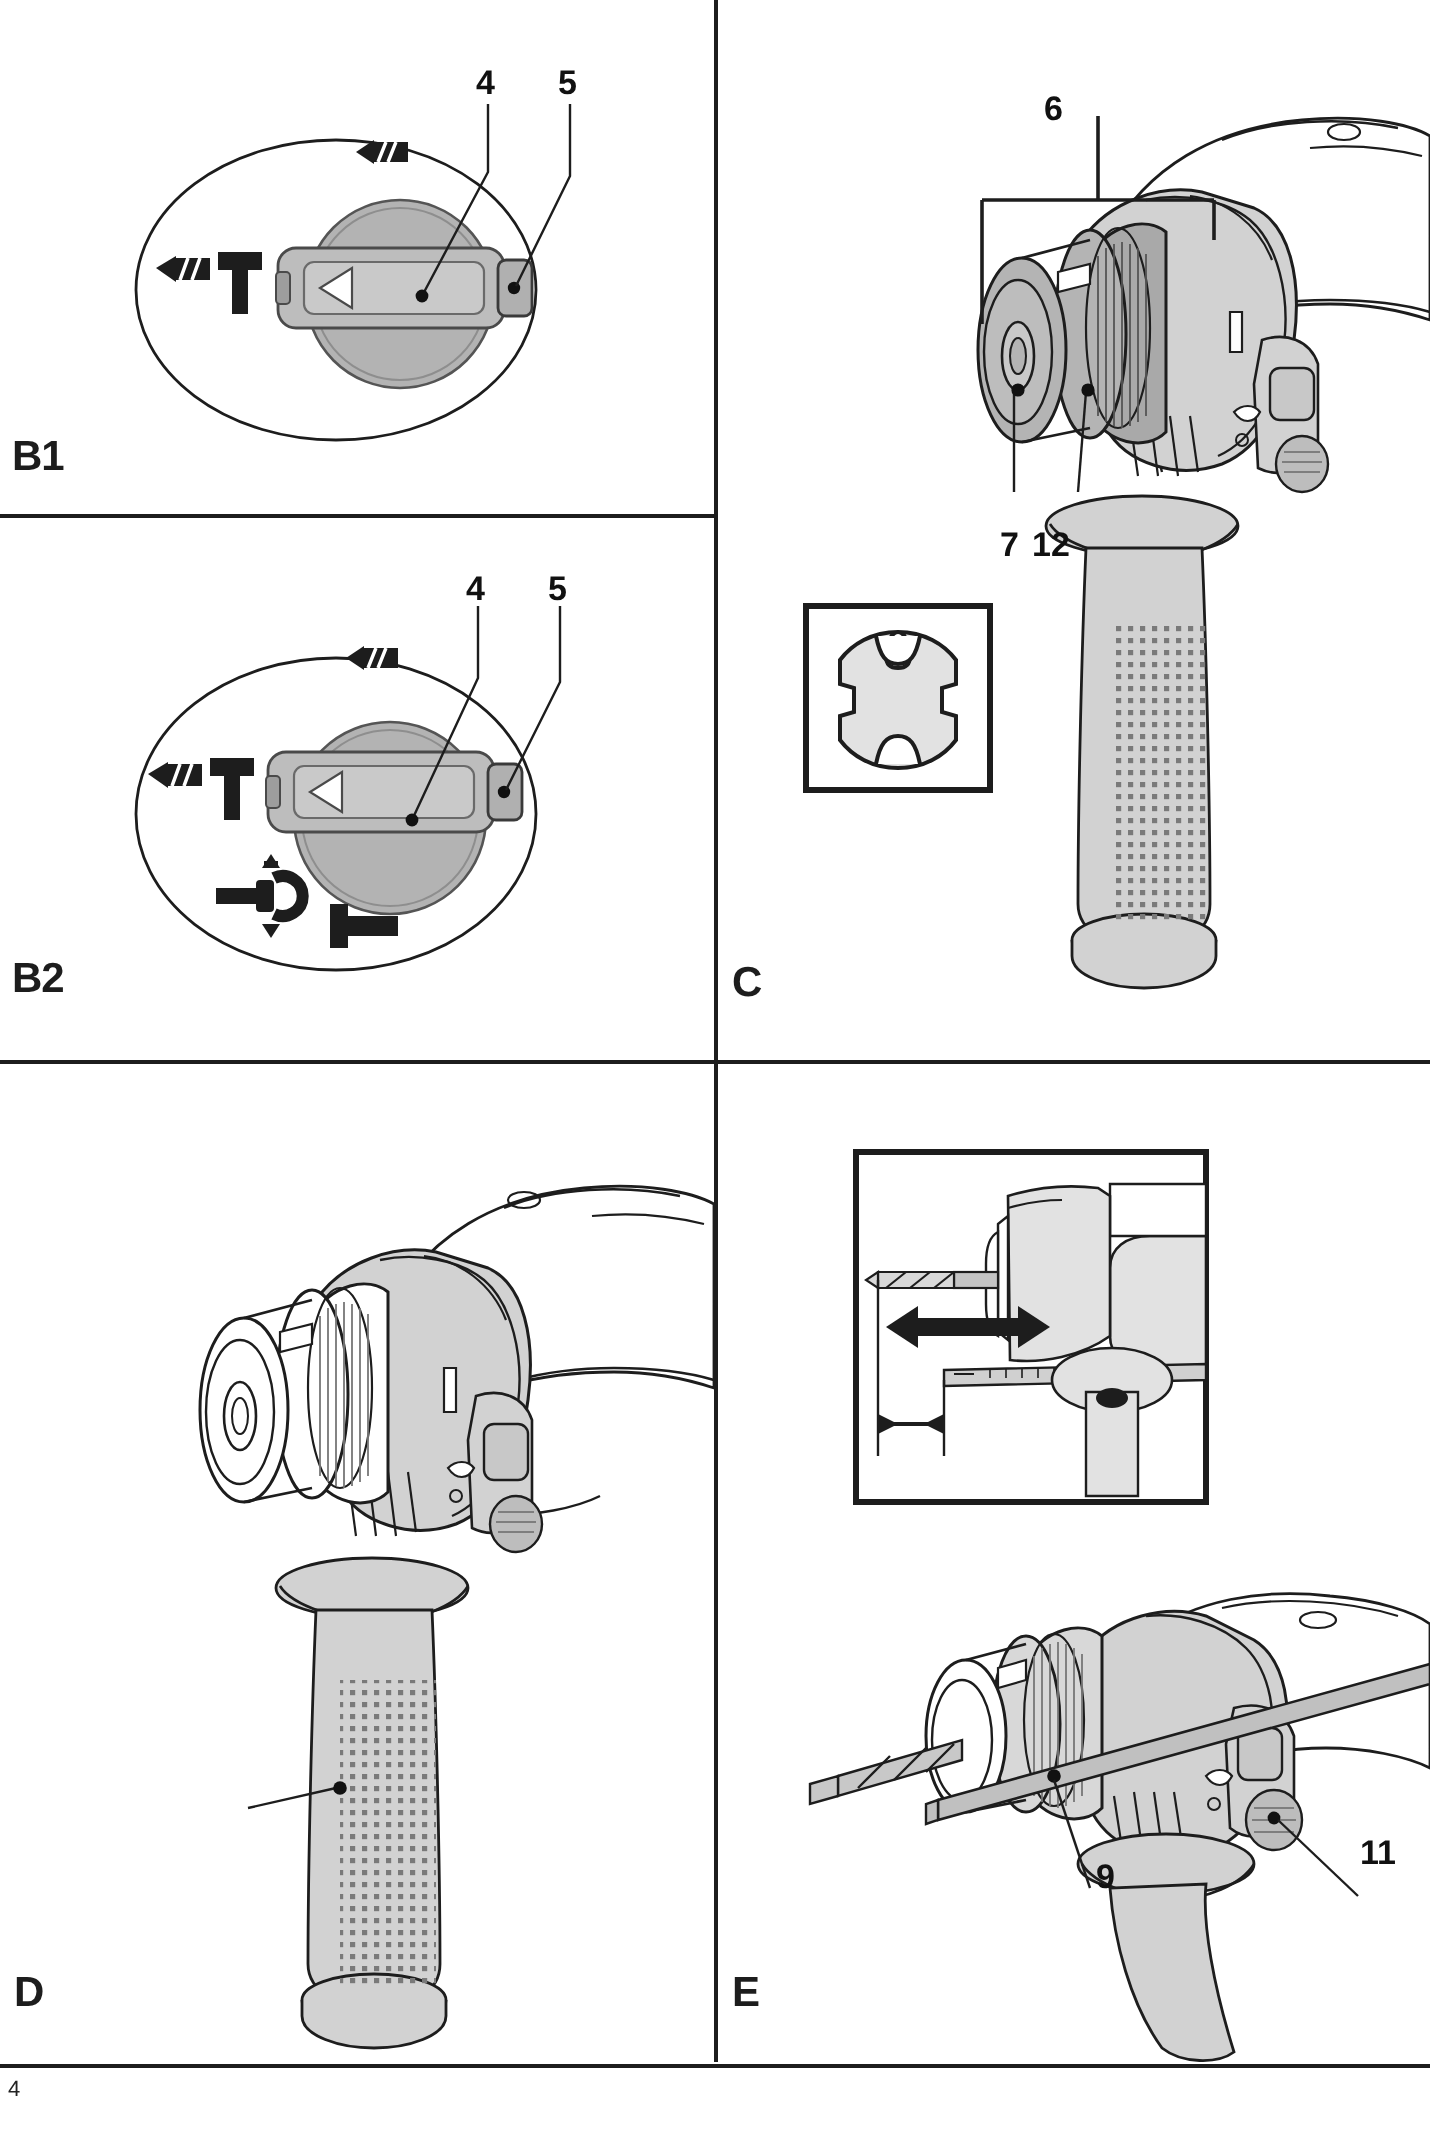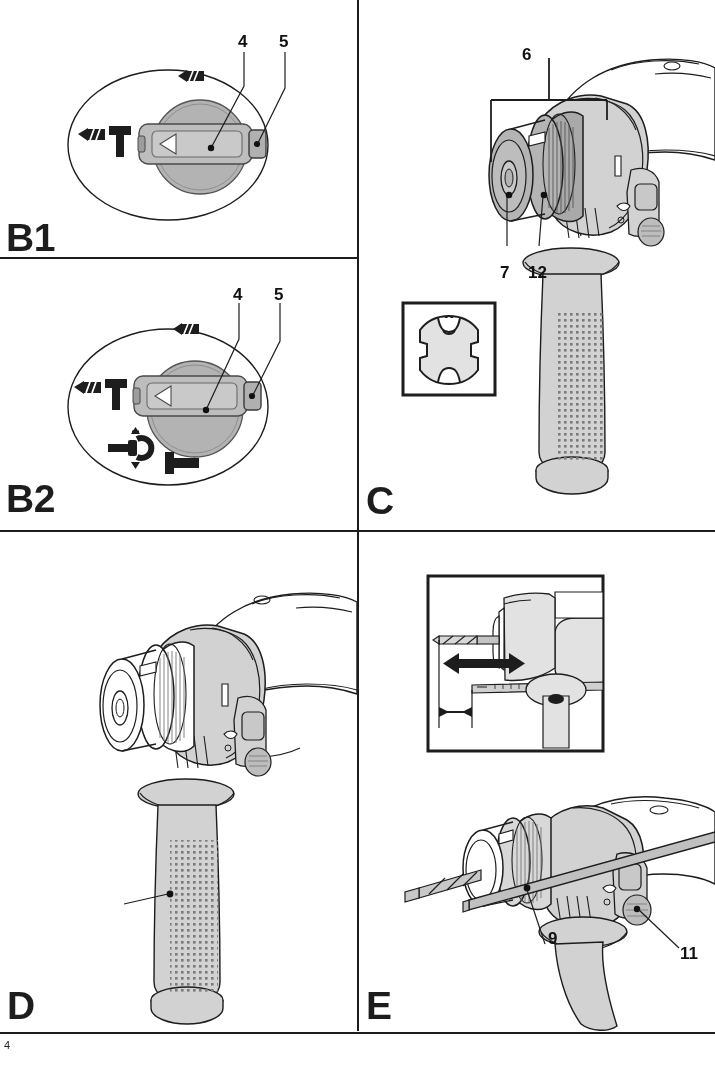--- a/index.html
+++ b/index.html
@@ -1,20 +1,20 @@
 <!DOCTYPE html>
 <html><head>
 <meta charset="utf-8">
 <style>
   html,body{margin:0;padding:0;background:#ffffff;}
   body{width:715px;height:1065px;position:relative;
        font-family:"Liberation Sans",sans-serif;color:#1a1a1a;overflow:hidden;}
   .page{position:absolute;left:0;top:0;width:715px;height:1065px;}
   .panel{position:absolute;}
-  .panel-label{position:absolute;font-weight:bold;font-size:39px;
+  .panel-label{position:absolute;font-weight:bold;font-size:21px;
                letter-spacing:-0.5px;color:#1d1d1d;line-height:1;}
   .divider{position:absolute;background:#1d1d1d;}
   .callout{position:absolute;font-weight:bold;font-size:17px;color:#111;line-height:1;}
   .pagenum{position:absolute;font-size:11px;color:#222;line-height:1;}
   svg{display:block;overflow:visible;}
 </style>
 </head>
 <body>
 
 <div class="page">
@@ -252,21 +252,21 @@
                  M90,316 C86,316 84,324 84,328
                  C84,332 86,334 90,334 C94,334 96,332 96,328
                  C96,324 94,316 90,316 Z" fill="#e2e2e2" stroke="#1d1d1d" stroke-width="2" fill-rule="evenodd"></path>
         <path d="M79,318 C81,328 84,332 90,332 C96,332 99,328 101,318" fill="#ffffff" stroke="#1d1d1d" stroke-width="2"></path>
         <path d="M79,382 C81,372 84,368 90,368 C96,368 99,372 101,382" fill="#ffffff" stroke="#1d1d1d" stroke-width="2"></path>
       </g>
     </svg>
 
     <span class="callout" style="left:163px;top:46px;">6</span>
     <span class="callout" style="left:141px;top:264px;">7</span>
-    <span class="callout" style="left:169px;top:264px;">12</span>
+    <span class="callout" style="left:157px;top:264px;">12</span>
     <span class="panel-label" style="left:7px;top:481px;">C</span>
   </div>
 
   <div class="panel" style="left:0;top:532px;width:357px;height:500px;">
     <svg width="357" height="500" viewBox="0 0 357 500">
 
       <g>
         <path d="M196,120 C214,86 248,66 292,62 C322,59 346,64 357,70
                  L357,162 C345,158 327,154 307,154
                  C267,154 233,164 215,180 Z" fill="#ffffff" stroke="#1d1d1d" stroke-width="1.4"></path>
@@ -472,19 +472,19 @@
 
       <g>
         <path d="M168,358 L186,412" stroke="#1d1d1d" stroke-width="1.2" fill="none"></path>
       </g>
       <g>
         <path d="M280,378 L320,416" stroke="#1d1d1d" stroke-width="1.2" fill="none"></path>
       </g>
     </svg>
 
     <span class="callout" style="left:189px;top:398px;">9</span>
-    <span class="callout" style="left:321px;top:413px;">11</span>
+    <span class="callout" style="left:321px;top:386px;">11</span>
     <span class="panel-label" style="left:7px;top:454px;">E</span>
   </div>
 
   <span class="pagenum" style="left:4px;top:1040px;">4</span>
 
 </div>
 
 </body></html>

